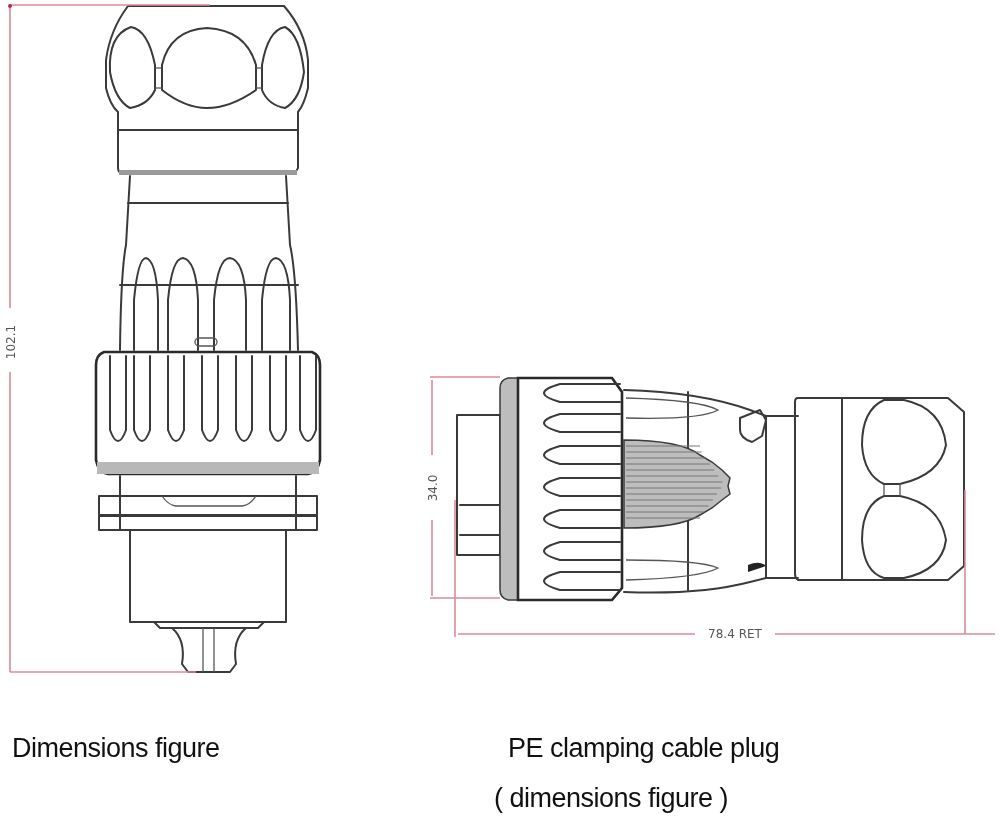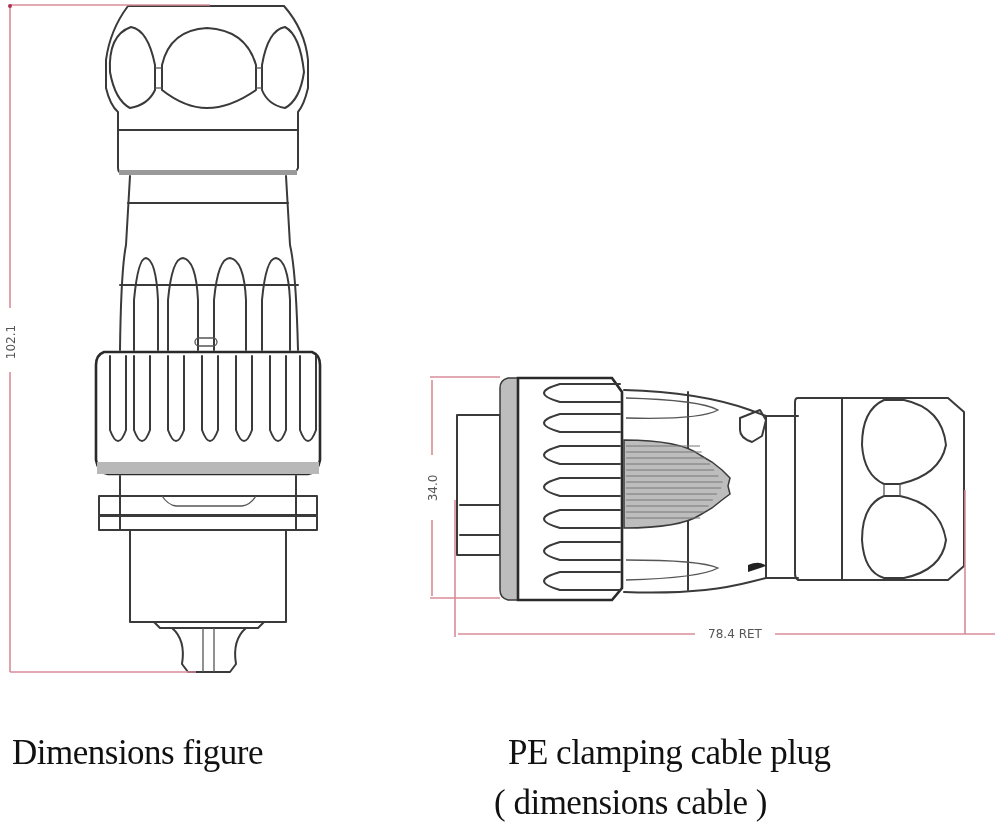--- a/index.html
+++ b/index.html
@@ -4,21 +4,21 @@
 <style>
   html, body { margin: 0; padding: 0; background: #ffffff; }
   body { width: 1000px; height: 831px; position: relative; overflow: hidden; font-family: "DejaVu Sans", sans-serif; }
   #drawing { position: absolute; left: 0; top: 0; width: 1000px; height: 700px; }
   .ln { fill: none; stroke: #3a3a3a; stroke-width: 2; stroke-linejoin: round; stroke-linecap: round; }
   .ln-thin { fill: none; stroke: #555; stroke-width: 1.3; }
   .ln-thick { fill: none; stroke: #2a2a2a; stroke-width: 2.6; }
   .fill-grey { fill: #bdbdbd; stroke: #3a3a3a; stroke-width: 1.5; }
   .dim { fill: none; stroke: #d98c98; stroke-width: 1.6; }
   .dim-text { font-family: "DejaVu Sans", sans-serif; font-size: 12px; fill: #555; }
-  .caption { position: absolute; font-family: Liberation Serif, serif; color: #111; font-size: 35px; letter-spacing: -0.5px; white-space: nowrap; }
+  .caption { position: absolute; font-family: Liberation Sans, sans-serif; color: #111; font-size: 27px; letter-spacing: -0.5px; white-space: nowrap; }
   #cap-left { left: 12px; top: 733px; }
   #cap-right { left: 508px; top: 733px; }
   #cap-right-sub { left: 494px; top: 783px; }
 </style>
 </head>
 <body>
 
 <svg id="drawing" viewBox="0 0 1000 700" xmlns="http://www.w3.org/2000/svg">
 
   <g>
@@ -157,13 +157,13 @@
       <line class="dim" x1="965" y1="490" x2="965" y2="634"></line>
       <line class="dim" x1="458" y1="634" x2="695" y2="634"></line>
       <line class="dim" x1="775" y1="634" x2="995" y2="634"></line>
       <text class="dim-text" x="735" y="638" text-anchor="middle">78.4 RET</text>
     </g>
   </g>
 </svg>
 
 <div class="caption" id="cap-left">Dimensions figure</div>
 <div class="caption" id="cap-right">PE  clamping cable plug</div>
-<div class="caption" id="cap-right-sub">( dimensions cable )</div>
+<div class="caption" id="cap-right-sub">( dimensions figure )</div>
 
 </body></html>

